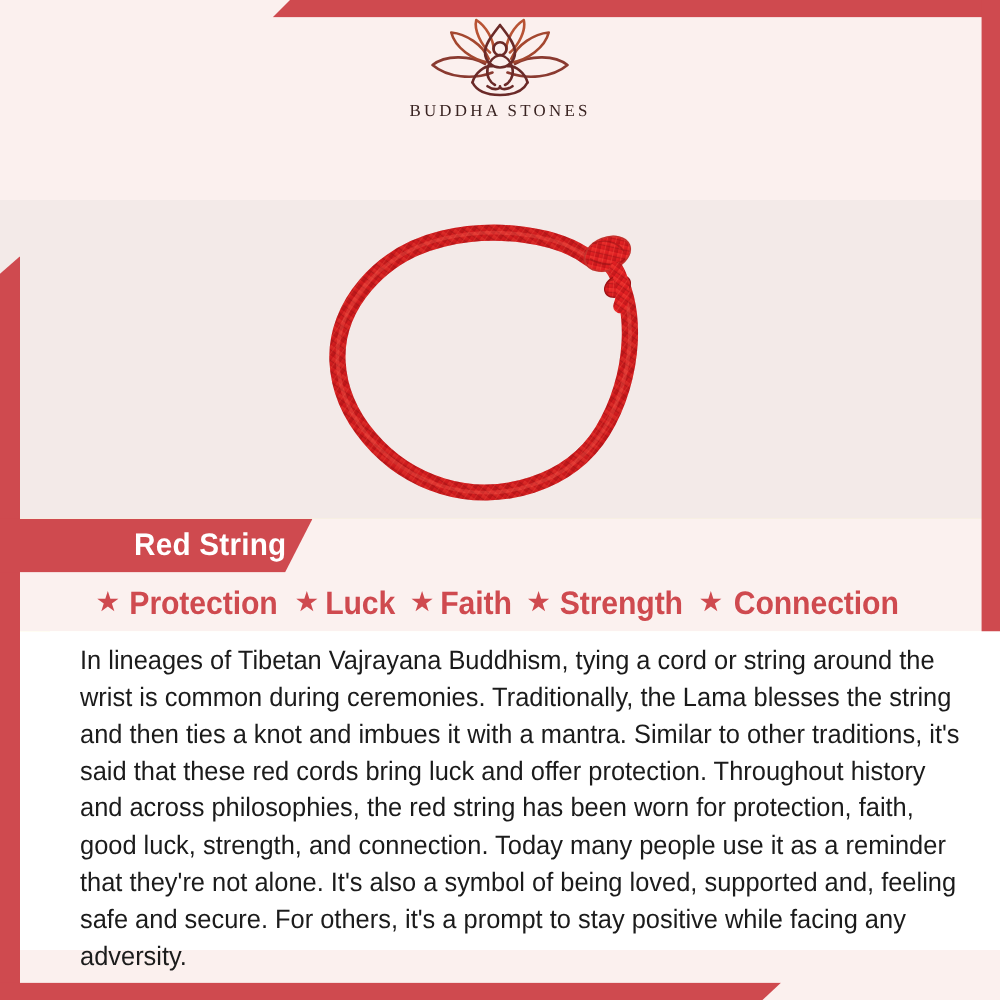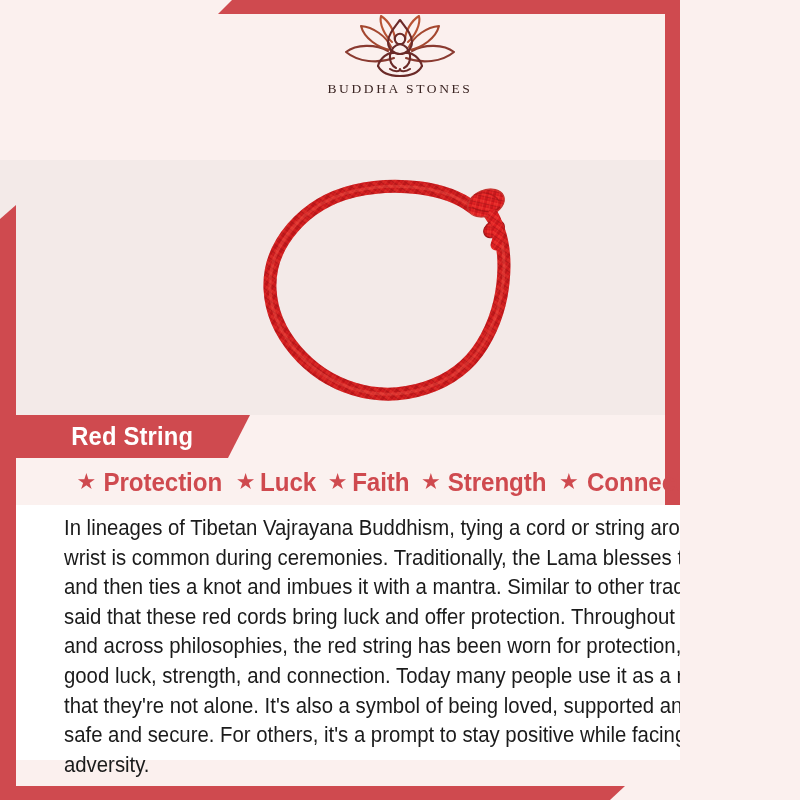--- a/index.html
+++ b/index.html
@@ -9,21 +9,21 @@
   body {
     width: 800px;
     height: 800px;
     overflow: hidden;
     font-family: "Liberation Sans", sans-serif;
     background: #fbf0ee;
   }
 
   #poster {
     position: relative;
-    width: 680px;
+    width: 800px;
     height: 800px;
     background: #fef9c3;
     overflow: hidden;
   }
 
   
   .band-top {
     position: absolute;
     left: 0; top: 0;
     width: 800px; height: 160px;
@@ -136,20 +136,21 @@
 
   
   .name-banner {
     position: absolute;
     left: 0; top: 415px;
     width: 250px; height: 43px;
     background: #cf4a4f;
     clip-path: polygon(0 0, 250px 0, 228px 43px, 0 43px);
     display: flex;
     align-items: center;
+    padding-left: 36px;
   }
   .name-banner-text {
     margin-left: 68px;
     font-family: "Liberation Sans Narrow", "Liberation Sans", sans-serif;
     font-size: 25px;
     font-weight: bold;
     color: #ffffff;
     letter-spacing: 0.2px;
     transform: scaleX(0.95);
   }

